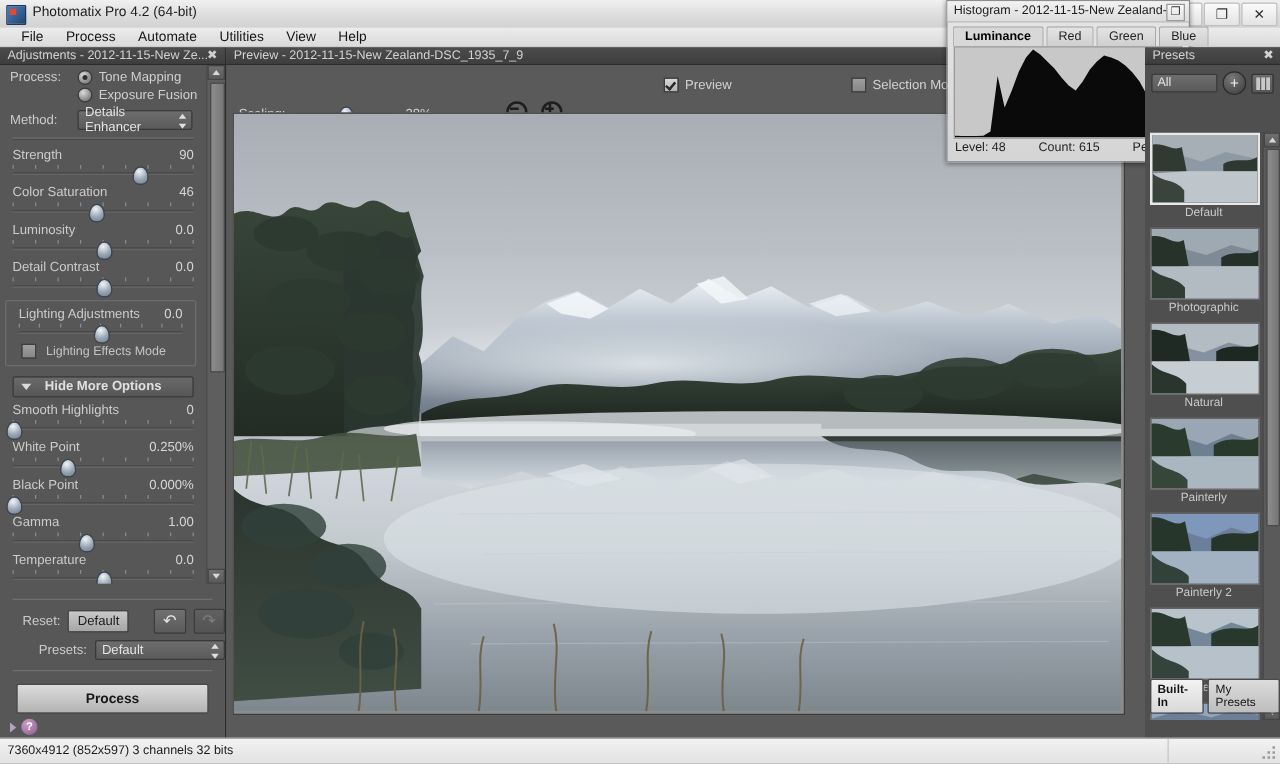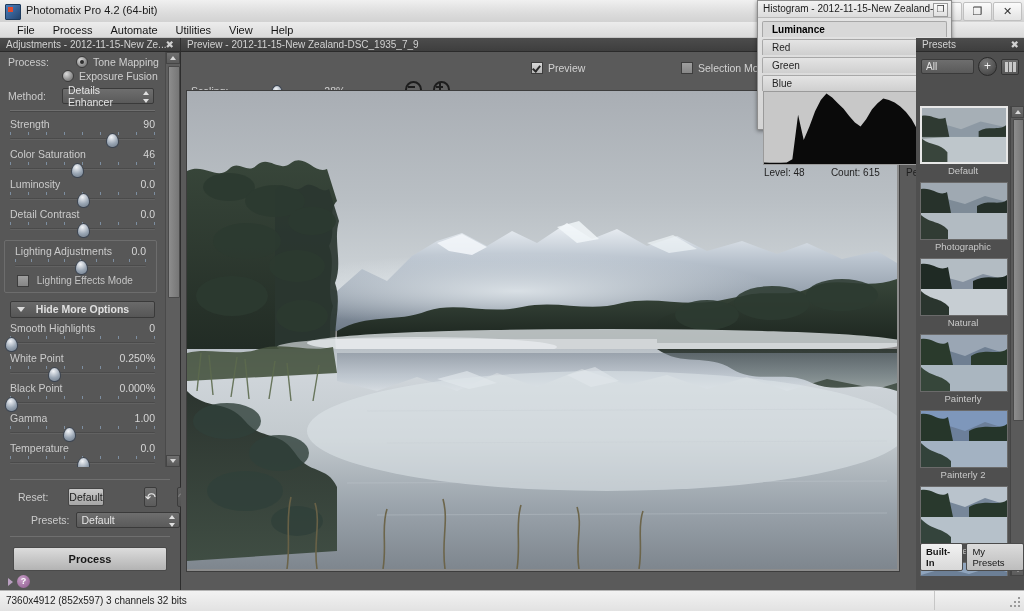--- a/index.html
+++ b/index.html
@@ -161,21 +161,21 @@
   
   .hist-win{position:absolute;left:757px;top:0;width:193px;height:128px;
             background:linear-gradient(#e6e6e6,#d4d4d4);border:1px solid #8d8d8d;
             box-shadow:0 1px 4px rgba(0,0,0,.45);}
   .hist-tb{position:relative;height:16px;background:linear-gradient(#f2f2f2,#dcdcdc);
            border-bottom:1px solid #b9b9b9;}
   .hist-title{position:absolute;left:5px;top:2px;font-size:10px;color:#1c1c1c;}
   .hist-close{position:absolute;right:3px;top:2px;width:13px;height:12px;
               background:linear-gradient(#fafafa,#e0e0e0);border:1px solid #9a9a9a;
               font-size:9px;line-height:11px;text-align:center;color:#333;}
-  .hist-tabs{display:flex;padding:3px 4px 0 4px;gap:2px;flex-direction:column;}
+  .hist-tabs{display:flex;padding:3px 4px 0 4px;gap:2px;}
   .hist-tab{padding:2px 9px;font-size:10px;color:#242424;
             background:linear-gradient(#e4e4e4,#cfcfcf);border:1px solid #a8a8a8;
             border-bottom:none;border-radius:2px 2px 0 0;}
   .hist-tab.active{background:#d8d8d8;font-weight:bold;color:#000;}
   .hist-plot{margin:0 5px;height:72px;background:#c8c8c8;border:1px solid #9a9a9a;
              position:relative;overflow:hidden;}
   .hist-status{display:flex;justify-content:space-between;padding:2px 6px 0 6px;
                font-size:10px;color:#1f1f1f;}
 
   
@@ -245,21 +245,21 @@
 
   <div class="adj-panel">
     <div class="adj-tab">
       <span>Adjustments - 2012-11-15-New Ze...</span>
       <span class="x">✖</span>
     </div>
 
     <div class="adj-body">
 
       <div class="row">
-        <span class="label" style="width:68px">Process:</span>
+        <span class="label" style="width:54px">Process:</span>
         <span class="radio on"></span>
         <span>Tone Mapping</span>
       </div>
       <div class="row" style="padding-top:2px">
         <span style="width:54px"></span>
         <span class="radio"></span>
         <span>Exposure Fusion</span>
       </div>
 
       <div class="row" style="padding-top:6px">
@@ -506,21 +506,21 @@
           <i class="up"></i>
         </div>
       <div class="sb-thumb" style="top:14px;height:230px;"></div>
       <div class="sb-arrow" style="position:absolute;bottom:0;">
           <i class="dn"></i>
         </div>
     </div>
 
     <div class="adj-bottom">
       <div style="height:1px;background:#6f6f6f;margin:0 10px 7px 10px;"></div>
-      <div style="display:flex;align-items:center;padding-left:18px;gap:20px;">
+      <div style="display:flex;align-items:center;padding-left:18px;gap:6px;">
         <span style="color:#cbcbcb;font-size:10.5px;">Reset:</span>
         <span class="btn" style="width:48px;height:16px;line-height:16px;">Default</span>
         <span style="width:8px"></span>
         <span class="icon-btn">↶</span>
         <span class="icon-btn off">↷</span>
       </div>
       <div style="display:flex;align-items:center;padding-left:18px;gap:6px;margin-top:5px;">
         <span style="color:#cbcbcb;font-size:10.5px;padding-left:13px;">Presets:</span>
         <span class="select" style="width:107px">
           <span>Default</span>

